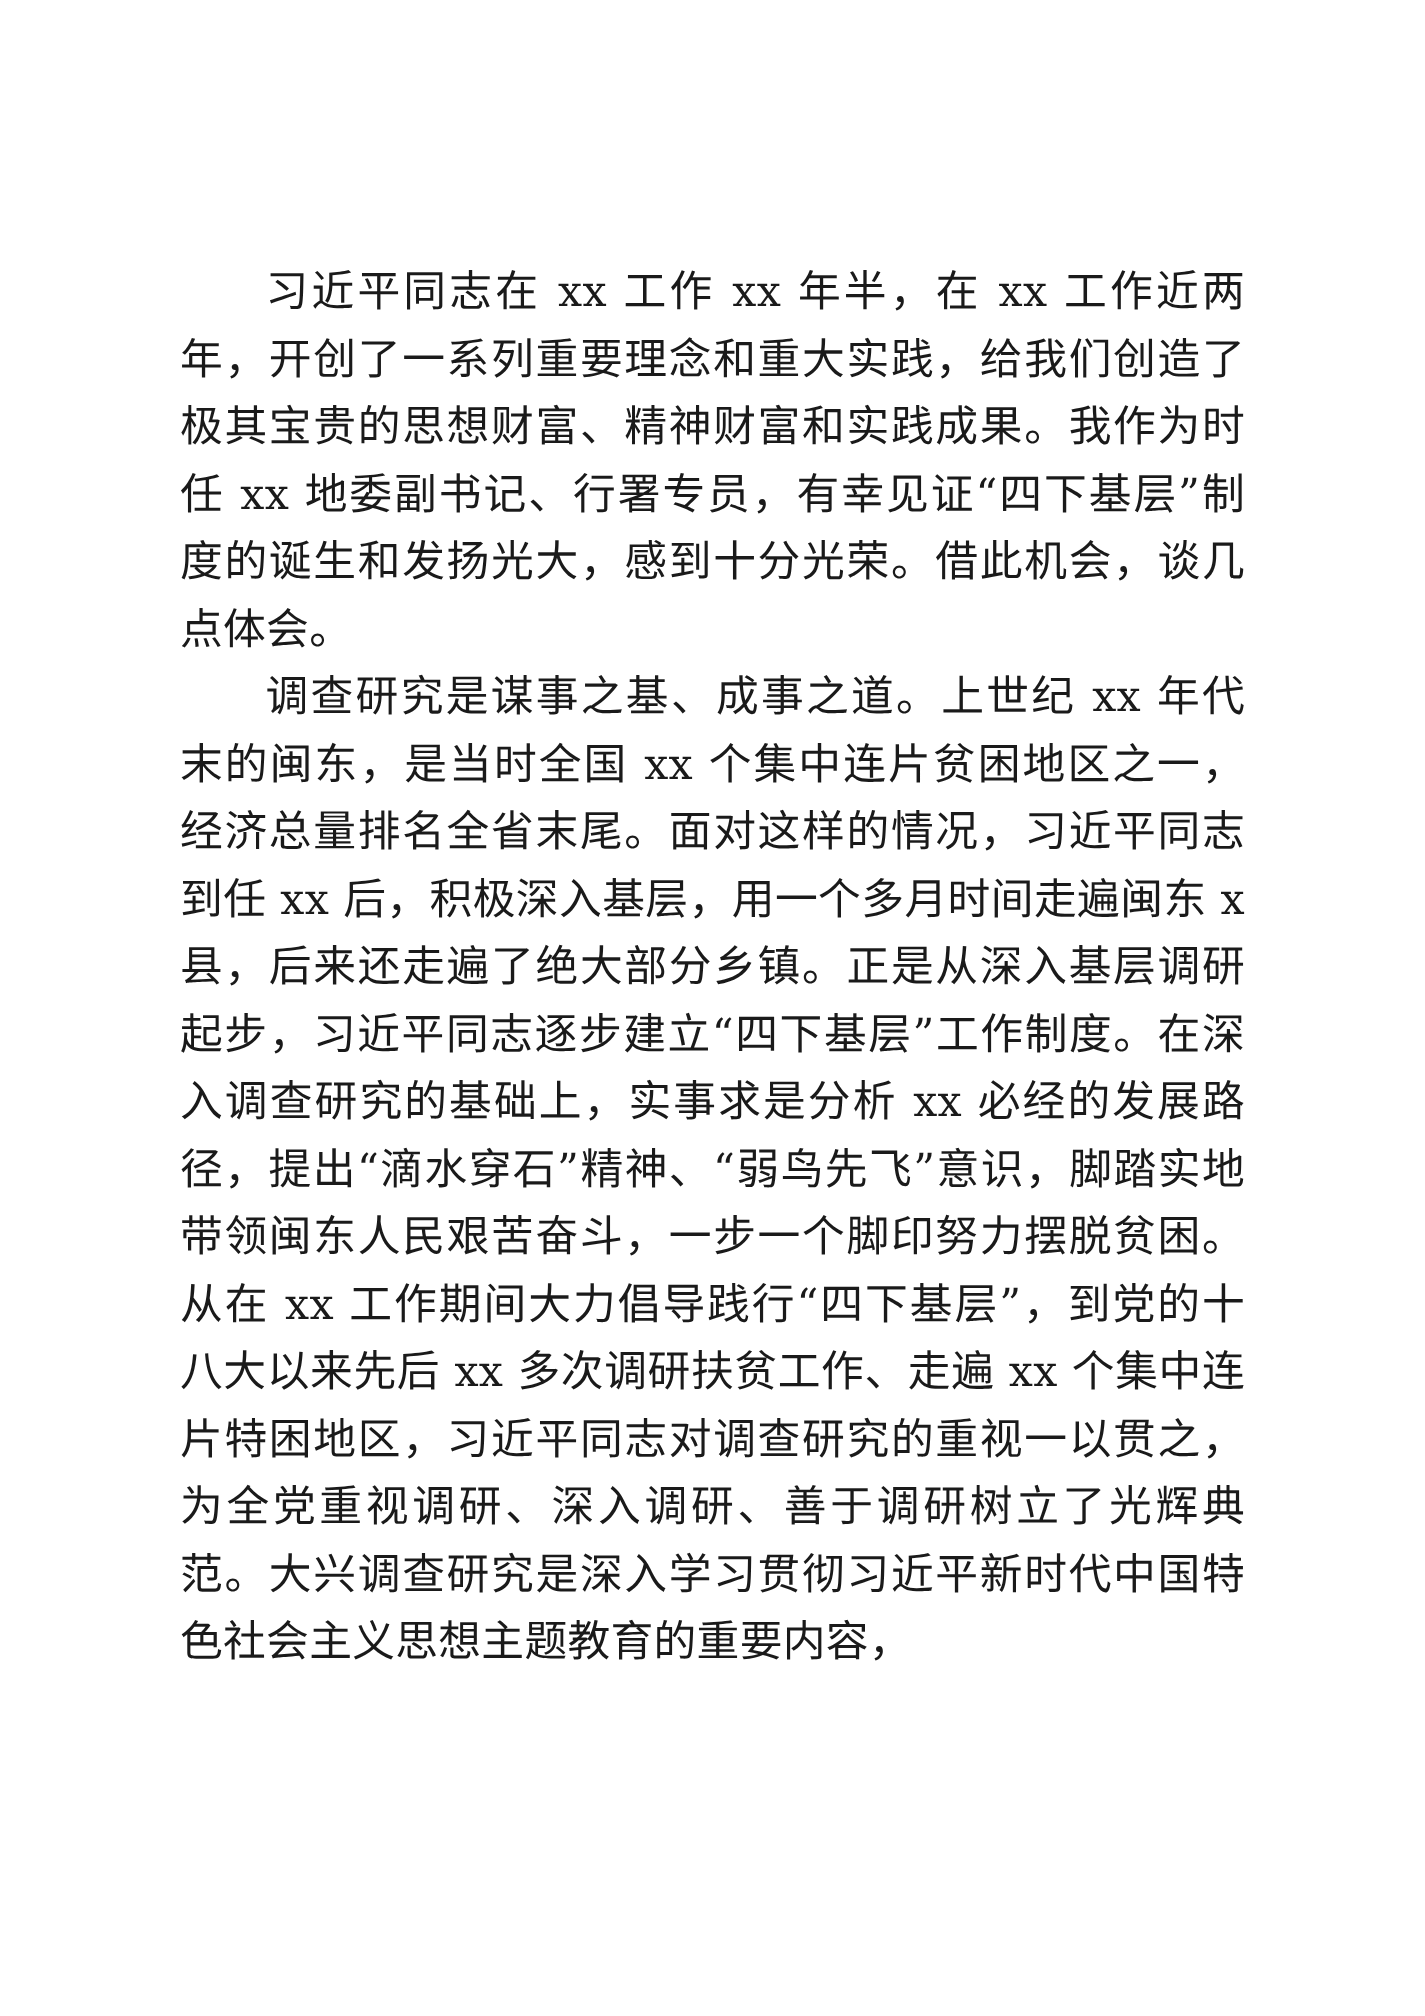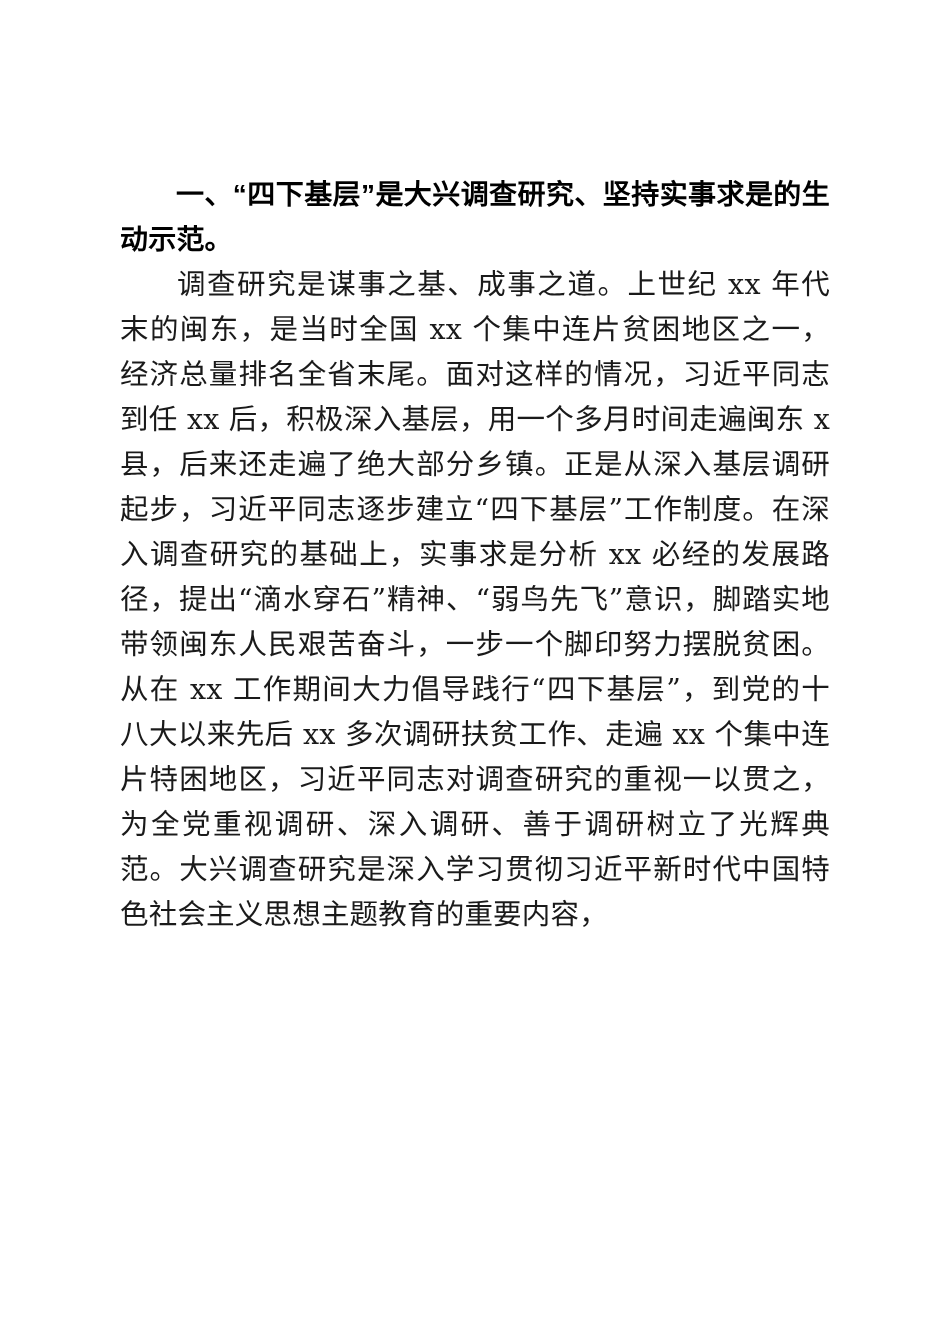--- a/index.html
+++ b/index.html
@@ -77,20 +77,20 @@
   }
 </style>
 </head>
 <body>
 
 <div class="page">
 
 
   <div class="body-block">
 
+    <p class="para">习近平同志在 xx 工作 xx 年半，在 xx 工作近两年，开创了一系列重要理念和重大实践，给我们创造了极其宝贵的思想财富、精神财富和实践成果。我作为时任 xx 地委副书记、行署专员，有幸见证“四下基层”制度的诞生和发扬光大，感到十分光荣。借此机会，谈几点体会。</p>
 
-    <p class="heading">一、“四下基层”是大兴调查研究、坚持实事求是的生动示范。</p>
 
     <p class="para">调查研究是谋事之基、成事之道。上世纪 xx 年代末的闽东，是当时全国 xx 个集中连片贫困地区之一，经济总量排名全省末尾。面对这样的情况，习近平同志到任 xx 后，积极深入基层，用一个多月时间走遍闽东 x 县，后来还走遍了绝大部分乡镇。正是从深入基层调研起步，习近平同志逐步建立“四下基层”工作制度。在深入调查研究的基础上，实事求是分析 xx 必经的发展路径，提出“滴水穿石”精神、“弱鸟先飞”意识，脚踏实地带领闽东人民艰苦奋斗，一步一个脚印努力摆脱贫困。从在 xx 工作期间大力倡导践行“四下基层”，到党的十八大以来先后 xx 多次调研扶贫工作、走遍 xx 个集中连片特困地区，习近平同志对调查研究的重视一以贯之，为全党重视调研、深入调研、善于调研树立了光辉典范。大兴调查研究是深入学习贯彻习近平新时代中国特色社会主义思想主题教育的重要内容，</p>
 
   </div>
 
 </div>
 
 </body></html>

